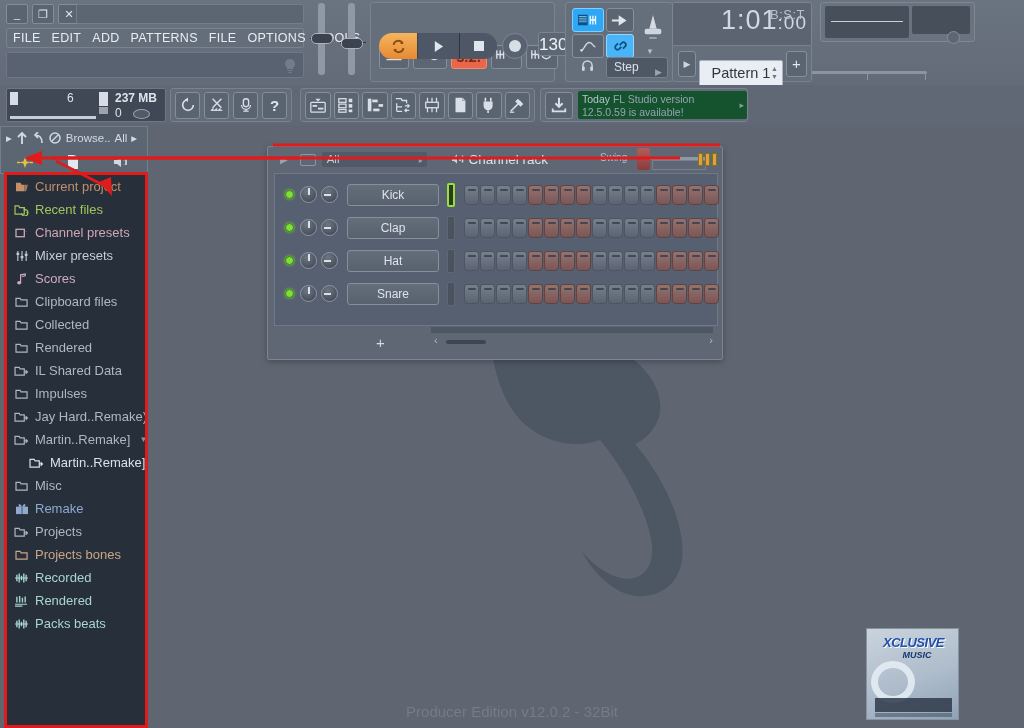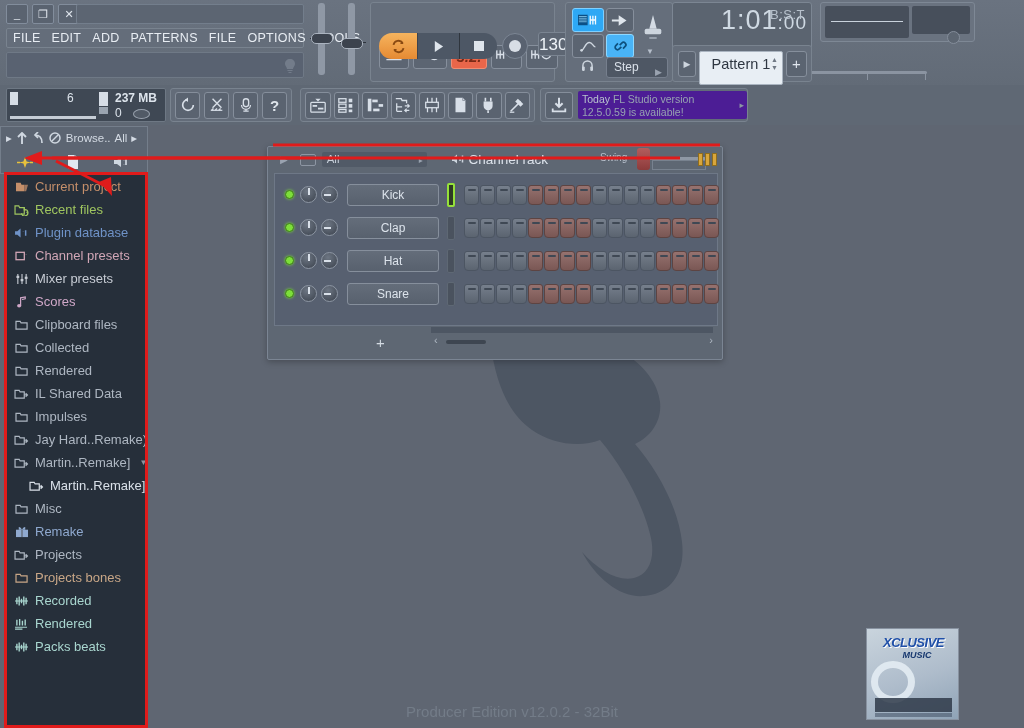--- a/index.html
+++ b/index.html
@@ -132,21 +132,21 @@
   .patpanel {
     position:absolute; left:672px; top:45px; width:140px; height:37px;
     background:#656e7b; border:1px solid #79838f; border-radius:3px;
   }
   .pat-arrow {
     position:absolute; left:5px; top:5px; width:18px; height:26px;
     background:#5b6471; border:1px solid #868f9c; border-radius:3px;
     display:flex;align-items:center;justify-content:center;
   }
   .pat-name {
-    position:absolute; left:26px; top:5px; width:84px; height:34px;
+    position:absolute; left:26px; top:14px; width:84px; height:34px;
     background:#e8eef4; border:1px solid #aab4c0; border-radius:2px;
     color:#2e3641; font-size:14.5px; text-align:center; line-height:24px;
   }
   .pat-spin { position:absolute; right:4px; top:4px; color:#6f7884; font-size:7px; line-height:8px;}
   .pat-plus {
     position:absolute; left:113px; top:5px; width:21px; height:26px;
     background:#5b6471; border:1px solid #868f9c; border-radius:3px;
     color:#e0e6ee; font-size:15px; text-align:center; line-height:24px;
   }
 
@@ -180,21 +180,21 @@
   .notice {
     position:absolute; left:540px; top:3px; width:208px; height:34px;
     background:#636c79; border:1px solid #79838f; border-radius:3px;
     display:flex; align-items:center; gap:5px; padding-left:4px;
   }
   .notice-icon {
     width:28px;height:27px;background:#5a6370;border:1px solid #858e9b;border-radius:3px;
     display:flex;align-items:center;justify-content:center;
   }
   .notice-txt {
-    flex:1; height:28px; background:#4c1d95; border-radius:2px;
+    flex:1; height:28px; background:#14532d; border-radius:2px;
     color:#97a3b1; font-size:10.5px; line-height:13px; padding:2px 4px; position:relative;
   }
   .notice-txt .today { color:#b7c2cd; }
   .notice-arrow { position:absolute; right:3px; top:8px; color:#8c96a3; font-size:9px;}
 
   
   .memmeter {
     position:absolute; left:6px; top:88px; width:160px; height:34px;
     background:#3f4854; border:1px solid #6e7884; border-radius:2px;
   }
@@ -675,29 +675,20 @@
           <svg viewBox="0 0 16 13" width="15" height="12">
             <path d="M1,2 L5,2 L6,4 L11,4 L11,11 L1,11 Z" fill="none" stroke="#9fc55f" stroke-width="1.3"></path>
             <path d="M11,6 A3.5,3.5 0 1 1 8,10 M11,3.5 L11,6.5 L13.6,6.5" stroke="#9fc55f" stroke-width="1.3" fill="none"></path>
             <path d="M13,9 L15,7 L15,11 Z" fill="#9fc55f"></path>
           </svg>
         </span>
         <span class="lbl" style="color:#9fc55f">Recent files</span>
       </div>
       <div class="bitem">
         <span class="ic">
-          <svg viewBox="0 0 16 13" width="15" height="12">
-            <path d="M1,4.5 L3.5,4.5 L7,1.5 L7,11.5 L3.5,8.5 L1,8.5 Z" fill="#6f93c8"></path>
-            <path d="M10,5 L10,5.2 M10,8 L10,8.2 M12.5,3.5 L12.5,9.5" stroke="#6f93c8" stroke-width="1.6"></path>
-          </svg>
-        </span>
-        <span class="lbl" style="color:#6f93c8">Plugin database</span>
-      </div>
-      <div class="bitem">
-        <span class="ic">
           <svg viewBox="0 0 15 13" width="14" height="12">
             <rect x="1" y="2.5" width="9" height="8" fill="none" stroke="#d1a6b6" stroke-width="1.4"></rect>
             <path d="M12,5 L12,5.2 M12,8 L12,8.2" stroke="#d1a6b6" stroke-width="1.6"></path>
           </svg>
         </span>
         <span class="lbl" style="color:#d1a6b6">Channel presets</span>
       </div>
       <div class="bitem">
         <span class="ic">
           <svg viewBox="0 0 15 13" width="14" height="12">

